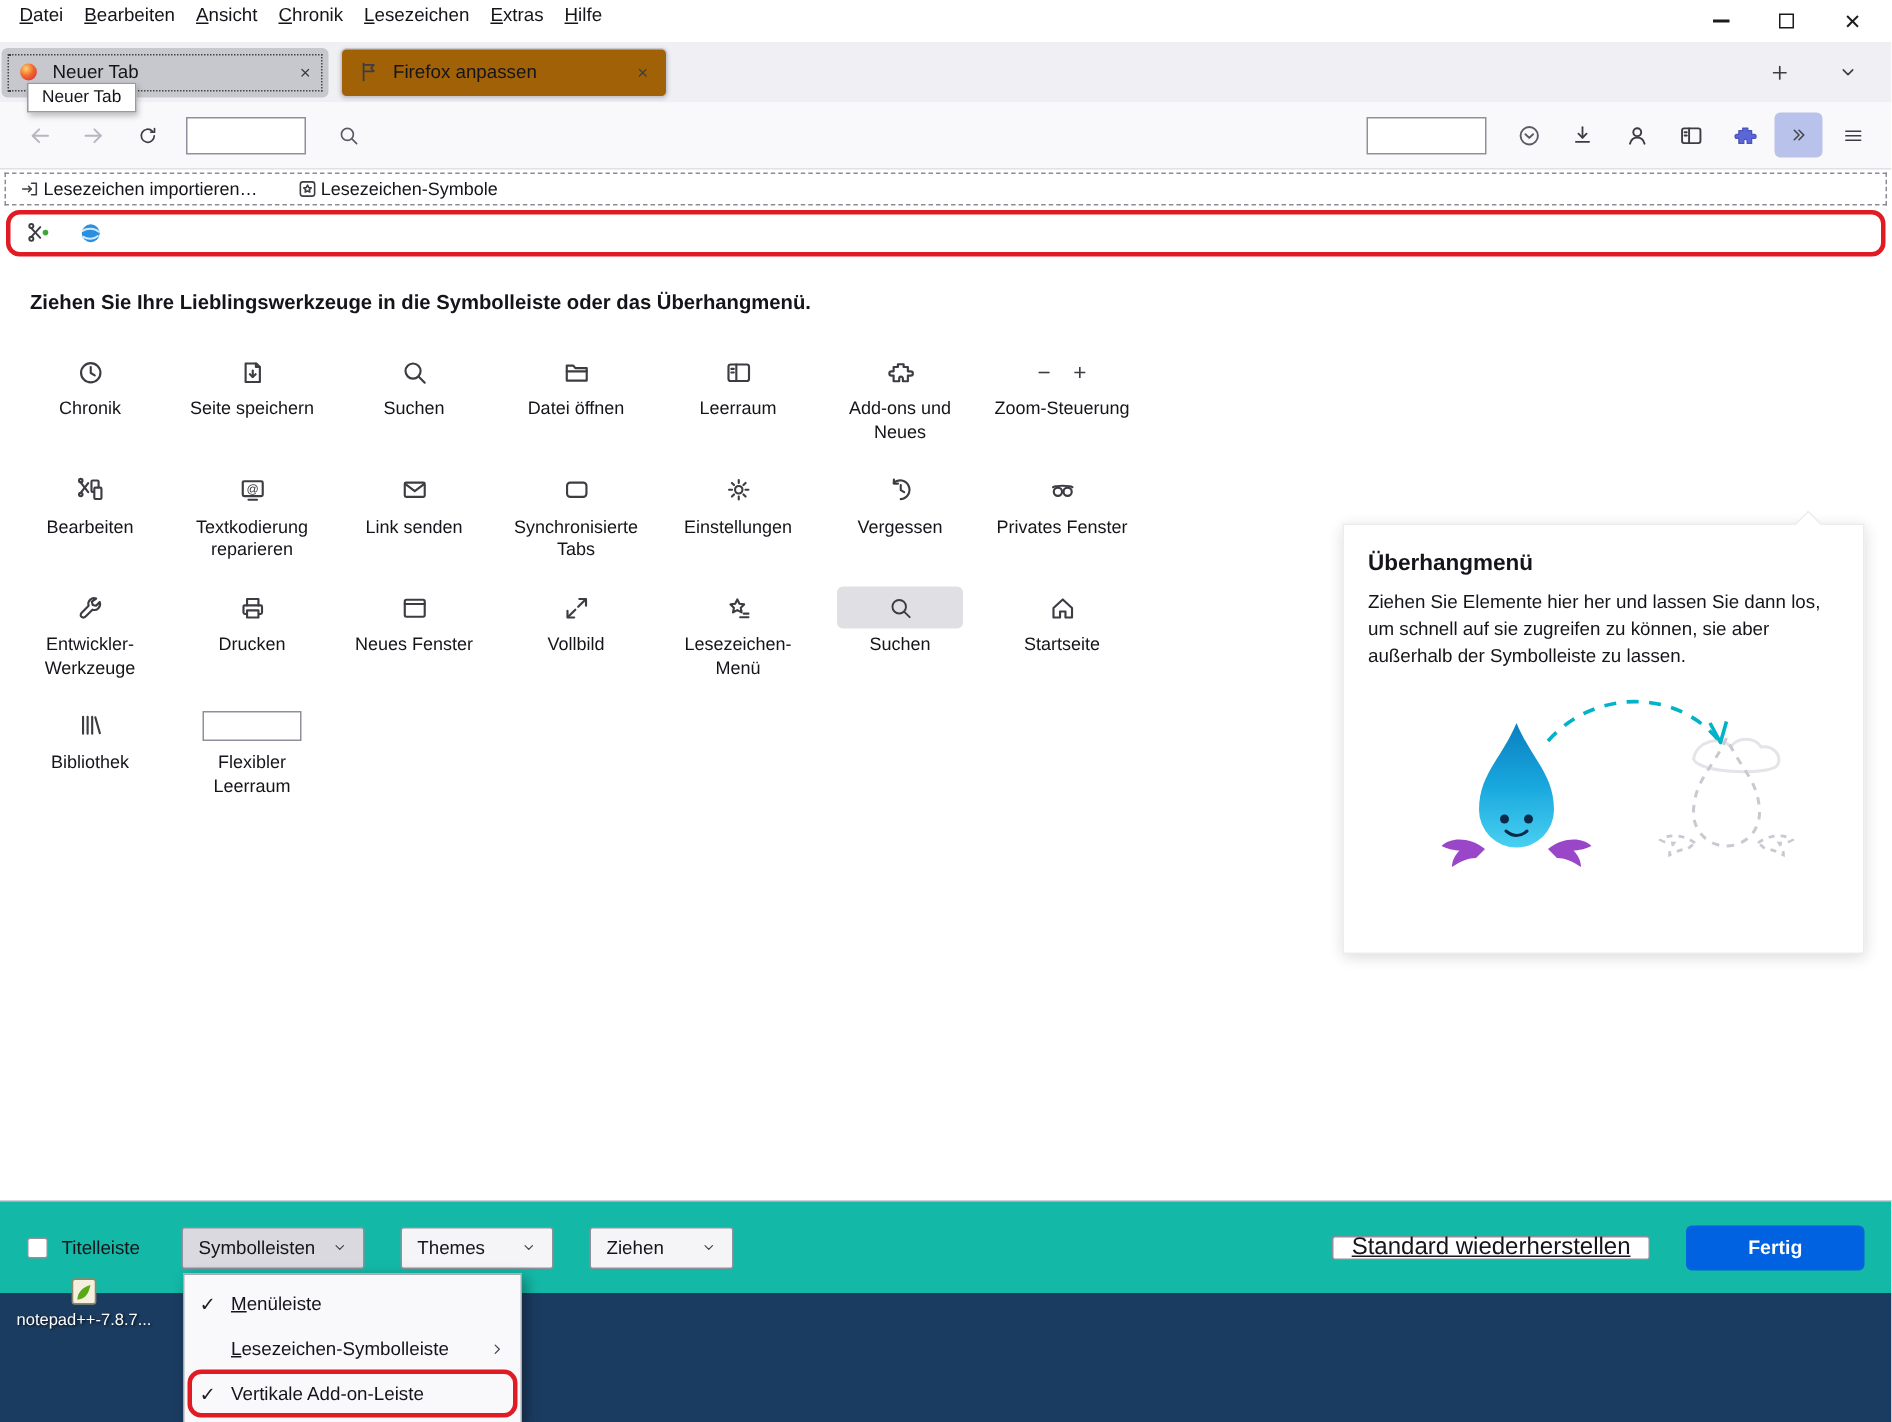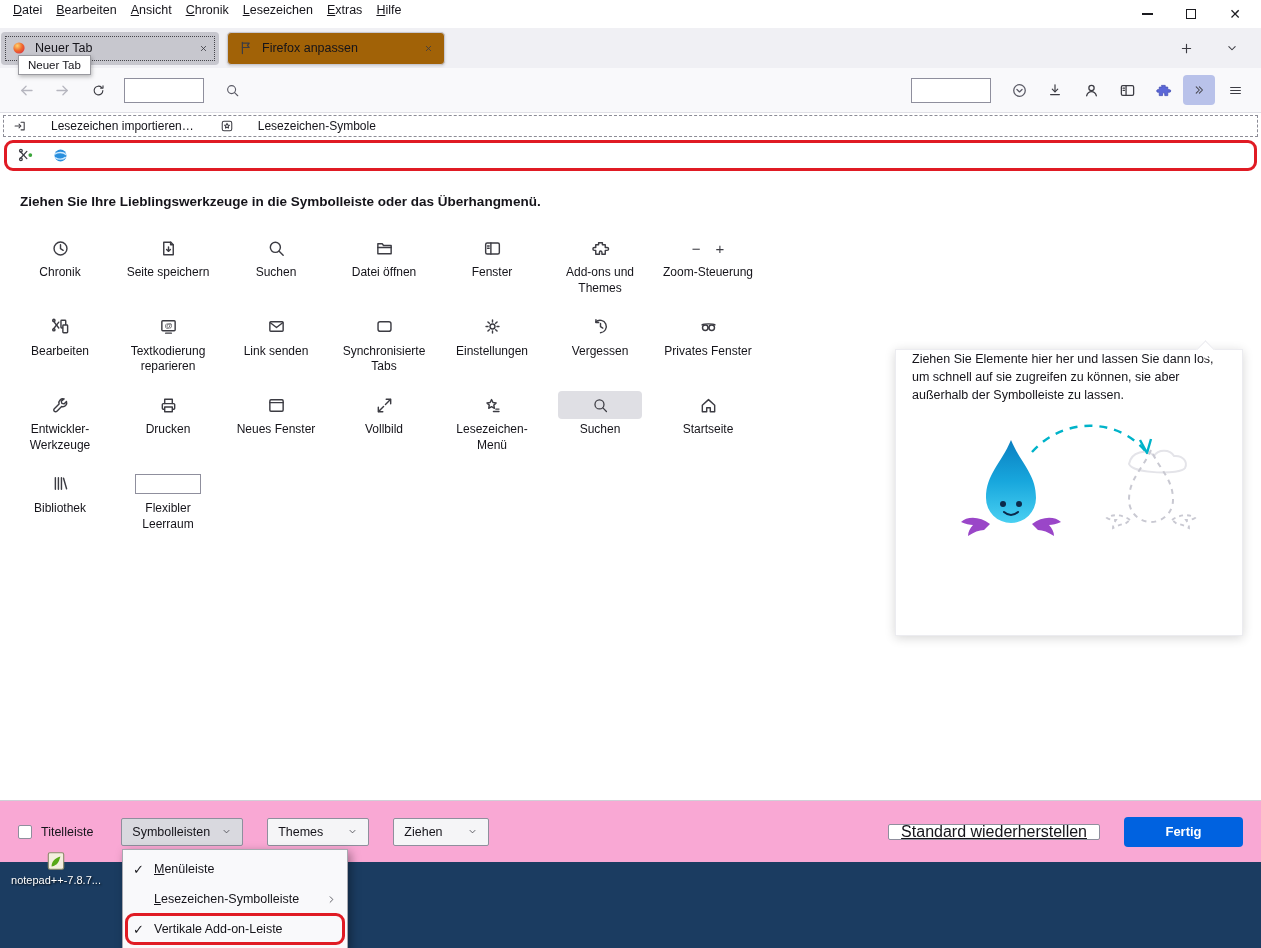--- a/index.html
+++ b/index.html
@@ -43,21 +43,21 @@
   .nav-btn { width: 32px; height: 30px; display: flex; align-items: center; justify-content: center; border-radius: 4px; }
   .nav-btn.disabled svg { stroke: #b6b6bf; }
   .url-stub { width: 80px; height: 25px; background: #fff; border: 1px solid #8f8f9d; margin-left: 6px; }
   .search-stub { width: 80px; height: 25px; background: #fff; border: 1px solid #8f8f9d; margin-right: 8px; }
   .spacer { flex: 1; }
   .overflow-btn { background: #b9c2ea; }
 
   
   .bookmarks-bar { position: absolute; left: 3px; right: 3px; top: 115px; height: 22px;
     border: 1px dashed #8c8c96; display: flex; align-items: center; padding: 0 9px; gap: 26px; font-size: 12px; }
-  .bm-item { display: flex; align-items: flex-start; gap: 24px; }
+  .bm-item { display: flex; align-items: flex-start; gap: 2px; }
 
   
   .addon-bar { position: absolute; left: 4px; right: 4px; top: 140px; height: 31px; background: #fff;
     border: 3px solid #e01b24; border-radius: 9px; display: flex; align-items: center; gap: 17px; padding: 0 11px; }
 
   
   .main { position: absolute; left: 0; right: 0; top: 173px; height: 627px; background: #fff; }
   .instruction { position: absolute; left: 20px; top: 21px; font-size: 13.5px; font-weight: bold; }
   .palette { position: absolute; left: 6px; top: 58px; display: grid;
     grid-template-columns: repeat(7, 108px); row-gap: 13px; }
@@ -72,21 +72,21 @@
   
   .overflow-panel { position: absolute; right: 18px; top: 176px; width: 348px; height: 287px;
     background: #fff; border: 1px solid #ececf0; box-shadow: 0 2px 10px rgba(0,0,0,.16); z-index: 5; }
   .overflow-panel::before { content: ""; position: absolute; top: -7px; right: 30px; width: 12px; height: 12px;
     background: #fff; transform: rotate(45deg); border-left: 1px solid #ececf0; border-top: 1px solid #ececf0; }
   .op-title { font-size: 15px; font-weight: bold; margin: 17px 16px 8px; }
   .op-desc { font-size: 12.5px; line-height: 1.45; margin: 0 16px; }
   .op-illustration { display: flex; justify-content: center; margin-top: 8px; }
 
   
-  .footer { position: absolute; left: 0; right: 0; top: 800px; height: 62px; background: #f9a8d4;
+  .footer { position: absolute; left: 0; right: 0; top: 800px; height: 62px; background: #14b8a6;
     border-top: 1px solid #d0d0d7; display: flex; align-items: center; padding: 0 18px; }
   .checkbox { width: 14px; height: 14px; border: 1px solid #8f8f9d; border-radius: 2px; background: #fff; }
   .cb-label { margin-left: 9px; font-size: 12.5px; }
   .dropdown { height: 28px; border: 1px solid #8f8f9d; background: #f5f5f7; border-radius: 2px;
     display: flex; align-items: center; gap: 11px; padding: 0 10px; font-size: 12.5px; }
   .dropdown.open { background: #d9d9df; }
   .dd-first { margin-left: 28px; }
   .dd-next { margin-left: 24px; gap: 24px; }
   .btn-restore { margin-left: auto; height: 16px; padding: 0 12px; border: 1px solid #8f8f9d; background: #fff;
     border-radius: 2px; display: flex; align-items: center; font-size: 16px; text-decoration: underline; }
@@ -336,29 +336,29 @@
         <div class="pal-label">Datei öffnen</div>
       </div>
       <div class="pal-item">
         <div class="pal-icon">
           <svg viewBox="0 0 20 20" width="19" height="19" fill="none" stroke="#3c3c43" stroke-width="1.5" stroke-linecap="round" stroke-linejoin="round">
             <rect x="2.8" y="4.2" width="14.4" height="11.6" rx="1.6"></rect>
             <path d="M8.3 4.2v11.6"></path>
             <path d="M4.8 7.3h1.7M4.8 9.8h1.7"></path>
           </svg>
         </div>
-        <div class="pal-label">Fenster</div>
+        <div class="pal-label">Leerraum</div>
       </div>
       <div class="pal-item">
         <div class="pal-icon">
           <svg viewBox="0 0 20 20" width="19" height="19" fill="none" stroke="#3c3c43" stroke-width="1.5" stroke-linecap="round" stroke-linejoin="round">
             <path d="M8 4h4v2h3v3h2a1.5 1.5 0 0 1 0 3h-2v4h-3.5v-2a1.3 1.3 0 0 0-2.6 0v2H5v-4H3.5a1.5 1.5 0 1 1 0-3H5V6h3z"></path>
           </svg>
         </div>
-        <div class="pal-label">Add-ons und Themes</div>
+        <div class="pal-label">Add-ons und Neues</div>
       </div>
       <div class="pal-item">
         <div class="pal-icon">
           <span class="zoom-ctl">
             <span>−</span>
             <span>+</span>
           </span>
         </div>
         <div class="pal-label">Zoom-Steuerung</div>
       </div>
@@ -509,20 +509,21 @@
       </div>
       <div class="pal-item">
         <div class="pal-icon">
           <span class="flex-box"></span>
         </div>
         <div class="pal-label">Flexibler Leerraum</div>
       </div>
     </div>
 
   <div class="overflow-panel">
+    <div class="op-title">Überhangmenü</div>
     <div class="op-desc">Ziehen Sie Elemente hier her und lassen Sie dann los, um schnell auf sie zugreifen zu können, sie aber außerhalb der Symbolleiste zu lassen.</div>
     <div class="op-illustration">
       <svg viewBox="0 0 330 158" width="330" height="158">
         <defs>
           <linearGradient id="dropG" x1="0" y1="0" x2="0" y2="1">
             <stop offset="0" stop-color="#0a7fc1"></stop>
             <stop offset="0.5" stop-color="#18a7dd"></stop>
             <stop offset="1" stop-color="#49d0f2"></stop>
           </linearGradient>
         </defs>

